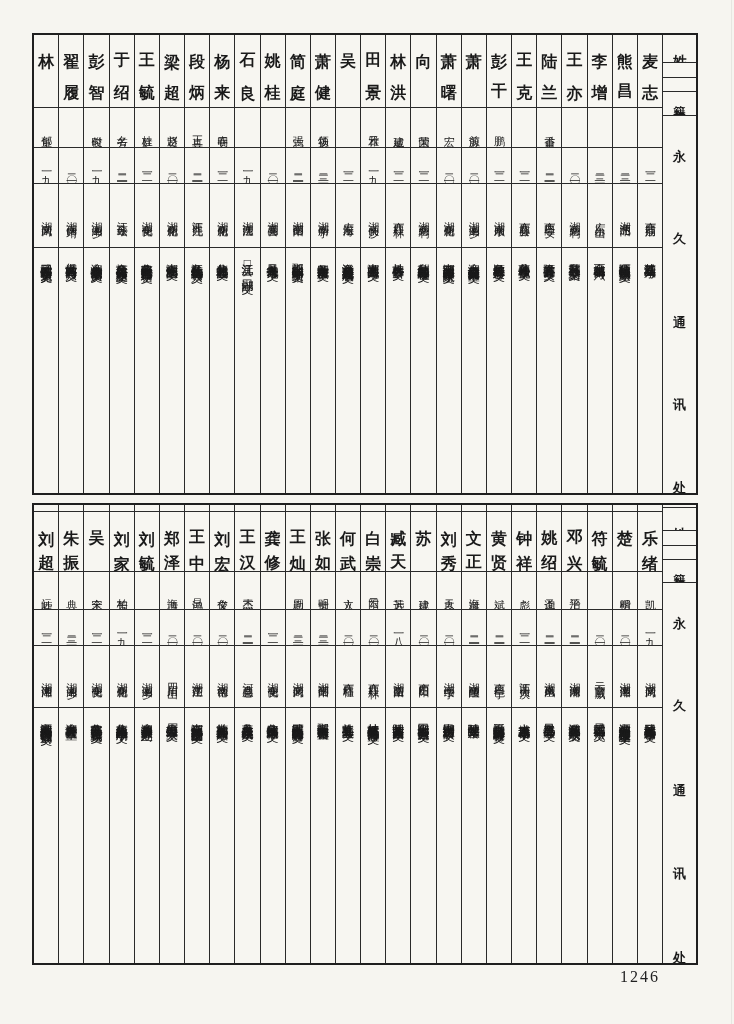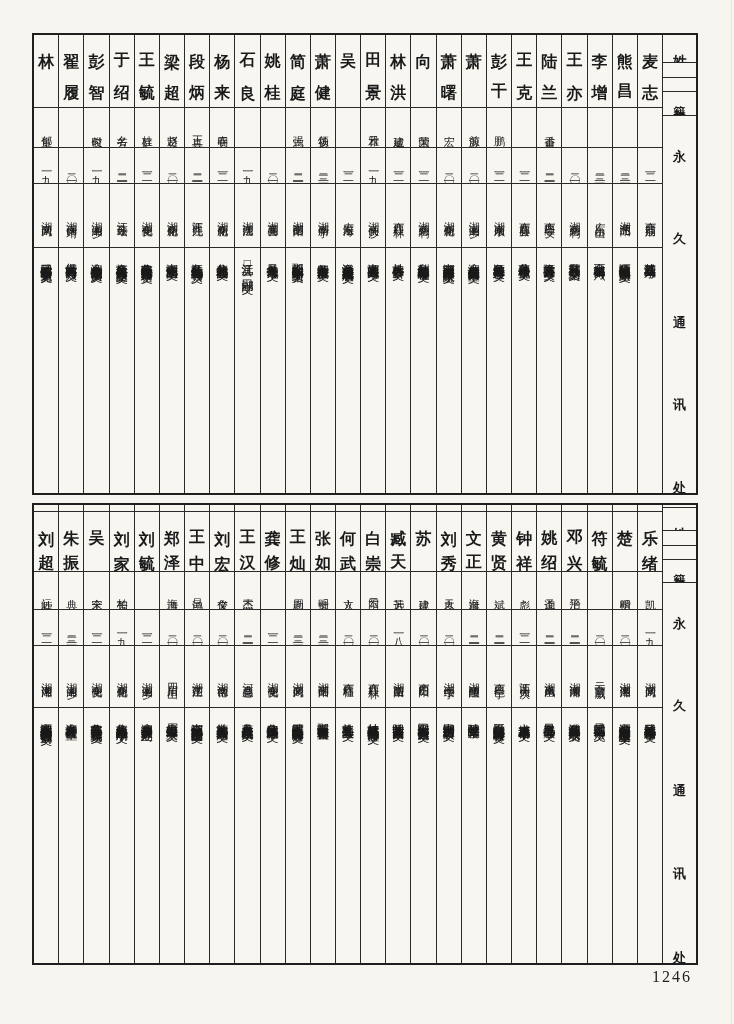--- a/index.html
+++ b/index.html
@@ -55,21 +55,21 @@
   
   .header-col .vt{font-weight:bold;}
   .header-col .name .vt{font-size:14px;height:calc(100% - 16px);margin:8px 0;}
   .header-col .alias .vt,.header-col .age .vt{font-size:12px;letter-spacing:3px;}
   .header-col .origin .vt{font-size:12px;letter-spacing:7px;}
   .header-col .addr .vt{
     font-size:13px;height:calc(100% - 44px);margin:22px 0;
     text-align:justify;text-align-last:justify;
   }
   .page-number{
-    position:absolute;left:652px;top:968px;
+    position:absolute;left:620px;top:968px;
     font-size:16px;letter-spacing:2px;color:#222;
   }
   
   .scan-edge{position:absolute;right:2px;top:0;width:1px;height:100%;background:rgba(120,120,120,.12);}
 </style>
 </head>
 <body>
 
 <section class="reg-table table-top">
   <div class="col header-col">

